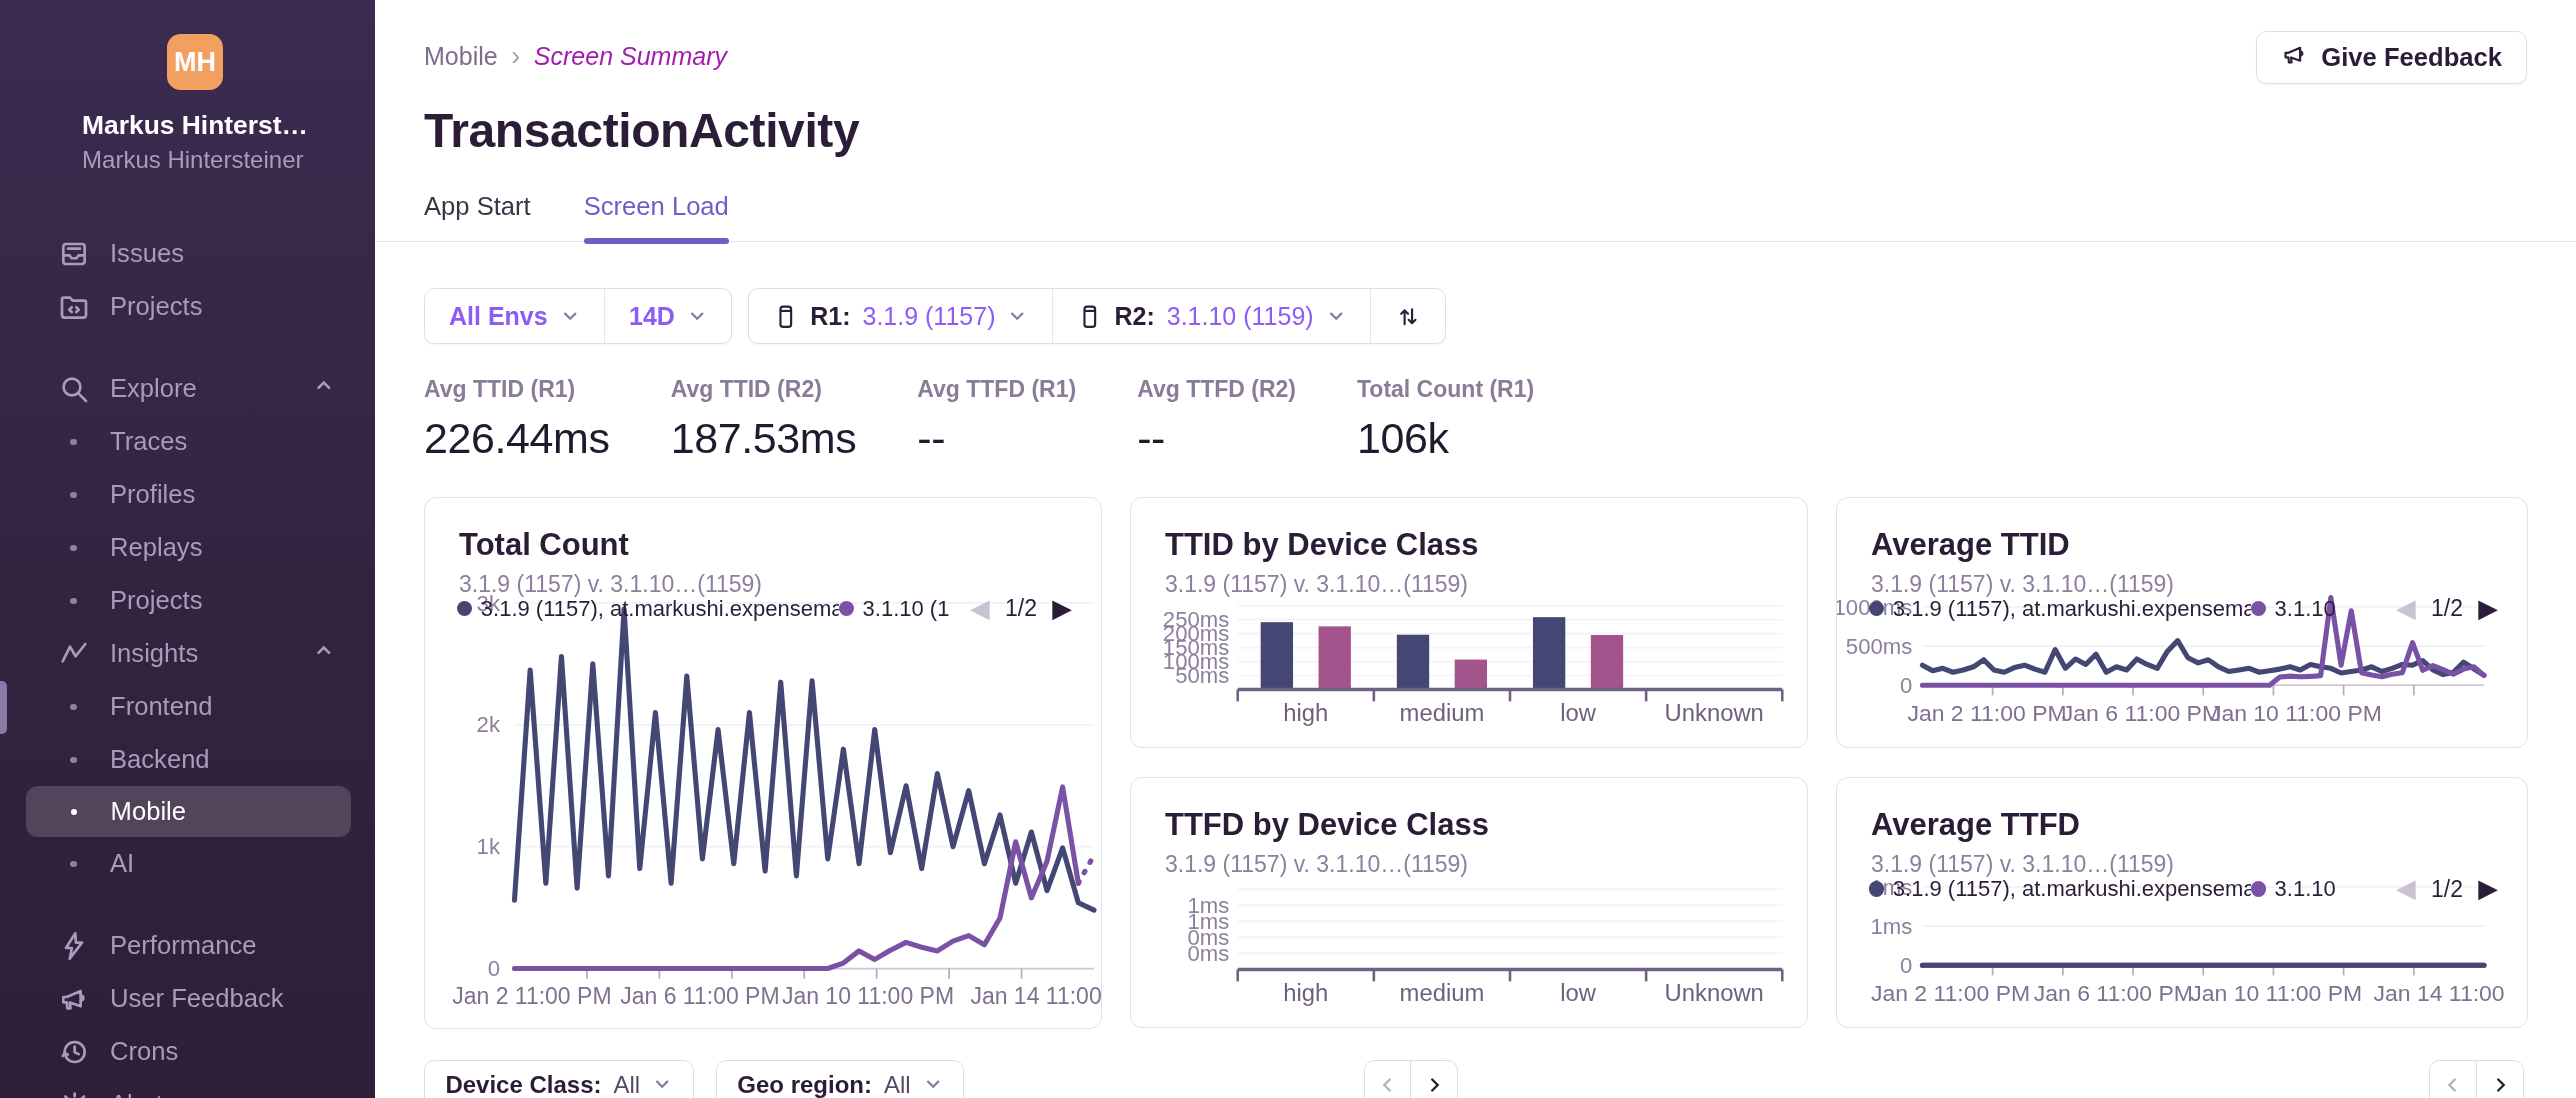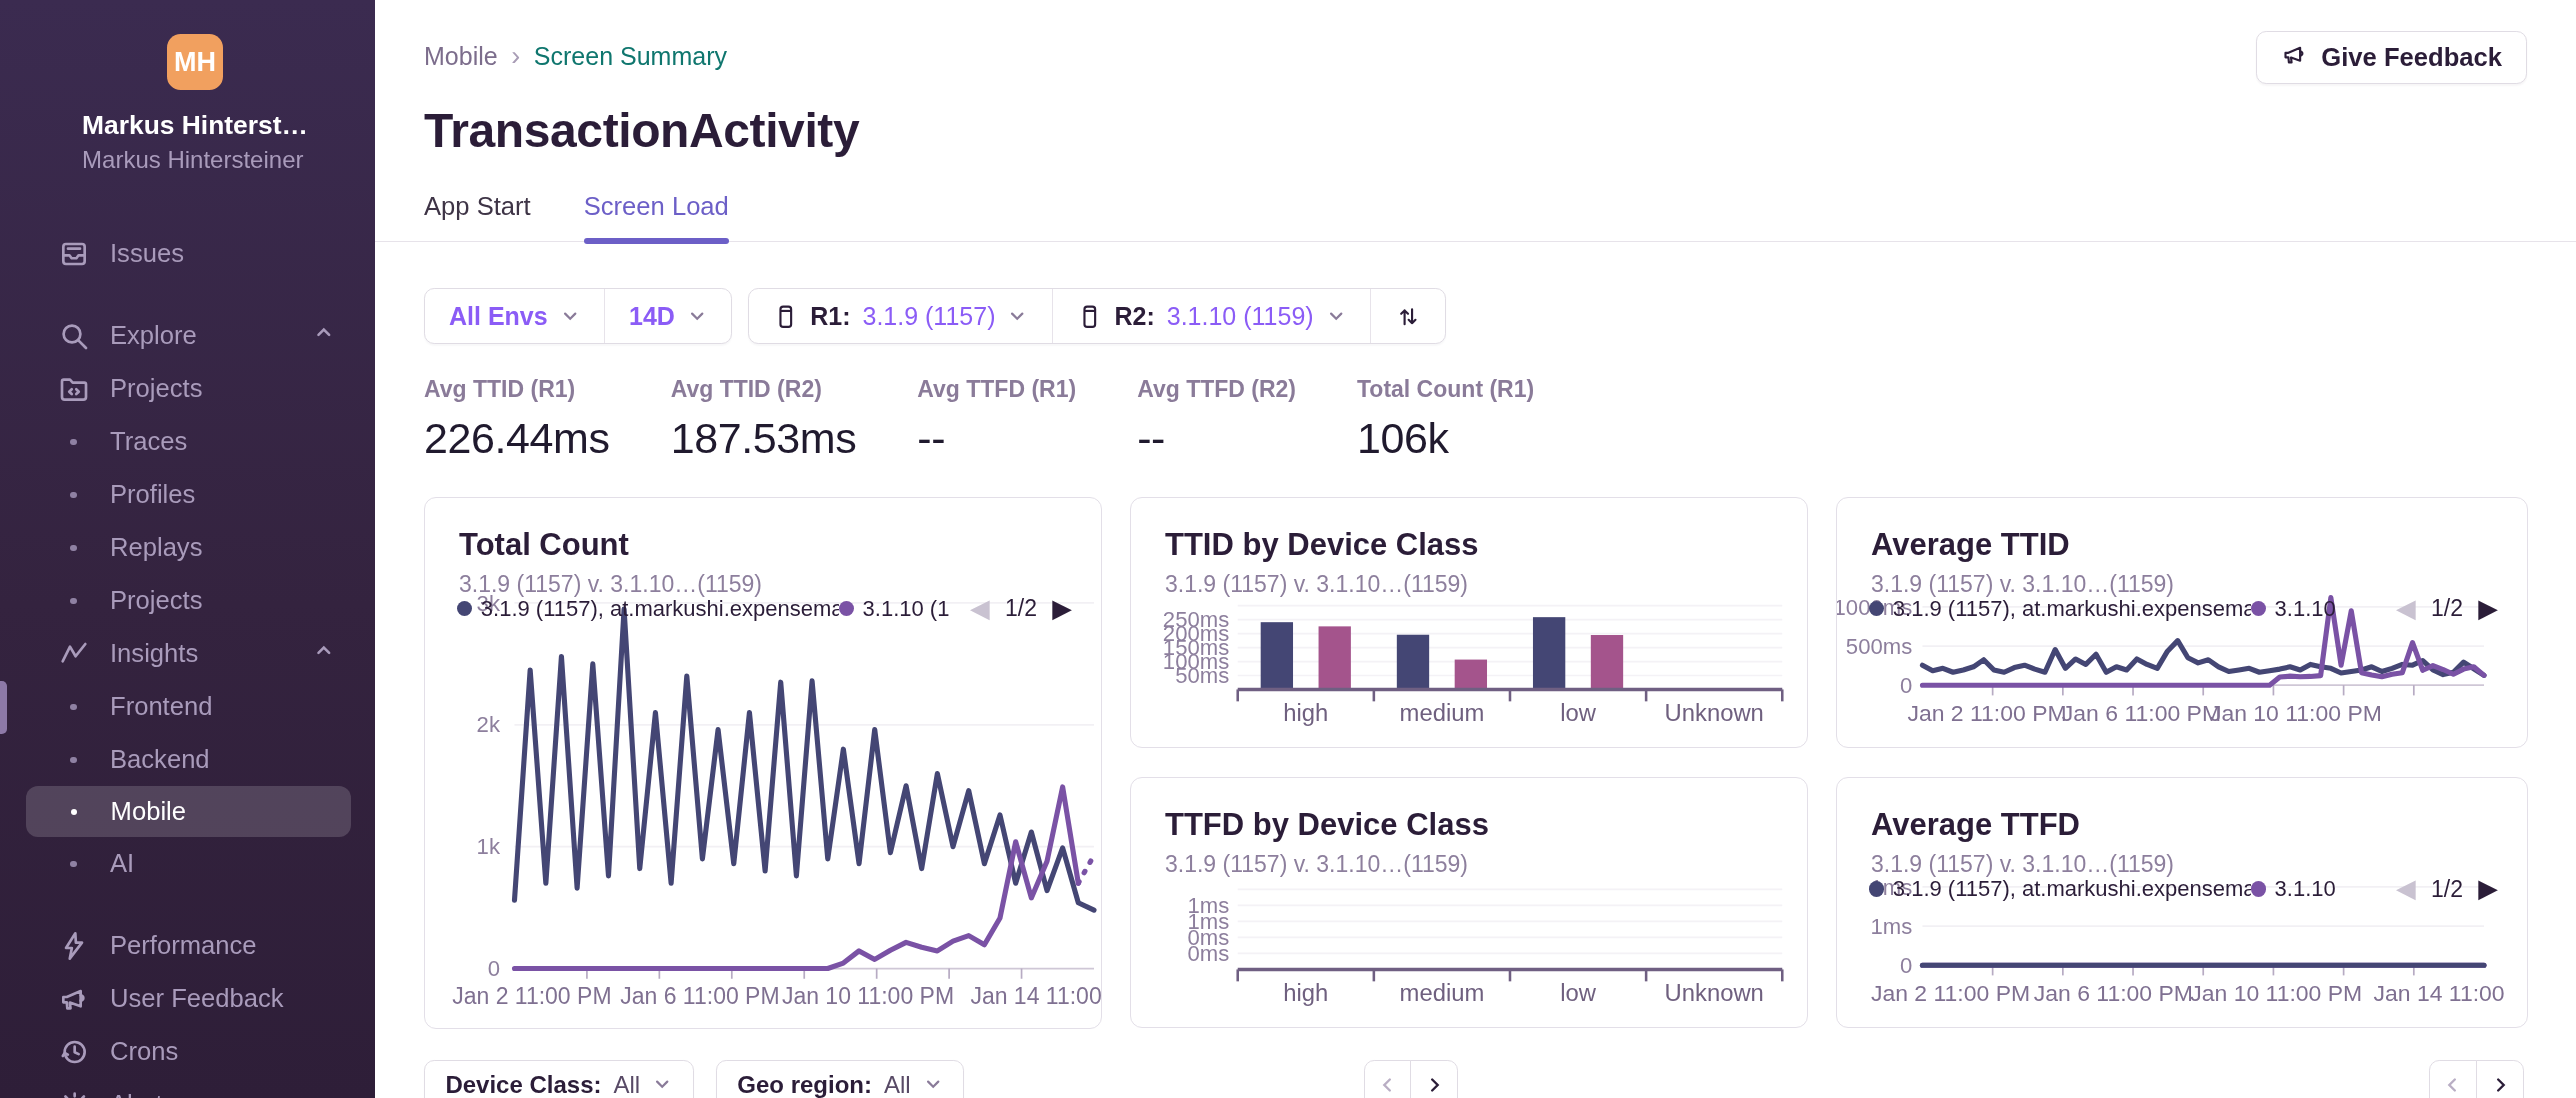--- a/index.html
+++ b/index.html
@@ -27,21 +27,21 @@
   .nav-item.active .bullet { background:#fff; }
   .edge-indicator { position:absolute; left:0; top:681px; width:6.8px; height:53px;
     border-radius:0 5.1px 5.1px 0; background:#8d79a7; }
 
   
   .main { position:absolute; left:375px; top:0; right:0; bottom:0; background:#fff; }
   .topbar { display:flex; justify-content:space-between; align-items:flex-start; padding:31px 49px 0 49px; }
   .crumbs { display:flex; align-items:center; gap:13.6px; font-size:25px; padding-top:10.2px; }
   .crumb-link { color:#7c6d8c; cursor:pointer; }
   .crumb-sep { color:#a89cb5; font-size:27px; }
-  .crumb-cur { color:#0f766e; }
+  .crumb-cur { color:#a21caf;font-style:italic; }
   .feedback-btn { display:flex; align-items:center; gap:13.6px; height:53px; padding:0 24px;
     background:#fff; border:1.7px solid #e0dce4; border-radius:10.2px; font-size:25.6px; font-weight:700;
     color:#2b1d38; cursor:pointer; box-shadow:0 1.7px 1.7px rgba(43,29,56,0.04); }
   .page-title { padding:19px 49px 0; font-size:48px; font-weight:700; color:#2b1d38; letter-spacing:-0.4px; }
   .tabs { display:flex; gap:53px; padding:34px 49px 0; border-bottom:1.7px solid #e7e3ea; }
   .tab { font-size:25.6px; color:#3e3446; padding-bottom:20.4px; position:relative; cursor:pointer; }
   .tab.active { color:#6c5fc7; }
   .tab.active::after { content:""; position:absolute; left:0; right:0; bottom:-2.6px; height:6px;
     border-radius:3.4px; background:#6c5fc7; }
 
@@ -113,40 +113,40 @@
       <div class="nav-item ">
         <span class="islot">
           <svg viewBox="0 0 24 24" fill="none" stroke="currentColor" stroke-width="2" stroke-linecap="round" stroke-linejoin="round">
             <rect x="4" y="4.5" width="16" height="15" rx="2"></rect>
             <path d="M4 13h4.6l1.6 2.2h3.6L15.4 13H20"></path>
             <path d="M7.5 8H16.5"></path>
           </svg>
         </span>
         <span>Issues</span>
       </div>
+      <div class="nav-item ">
+        <span class="islot">
+          <svg viewBox="0 0 24 24" fill="none" stroke="currentColor" stroke-width="2" stroke-linecap="round" stroke-linejoin="round">
+            <path d="M3 8V6.3C3 5.6 3.6 5 4.3 5H9l2 2.2h8.7c.7 0 1.3.6 1.3 1.3V18c0 1.1-.9 2-2 2H5c-1.1 0-2-.9-2-2V8z"></path>
+            <path d="M10.3 12.2 8.4 14l1.9 1.8M13.7 12.2l1.9 1.8-1.9 1.8"></path>
+          </svg>
+        </span>
+        <span>Projects</span>
+      </div>
       <div class="nav-item space ">
         <span class="islot">
           <svg viewBox="0 0 24 24" fill="none" stroke="currentColor" stroke-width="2" stroke-linecap="round" stroke-linejoin="round">
             <circle cx="10.5" cy="10.5" r="6.3"></circle>
             <path d="M15.3 15.3 21 21"></path>
           </svg>
         </span>
         <span>Explore</span>
         <span class="grow"><svg width="25.6" height="25.6" viewBox="0 0 24 24" fill="none" stroke="#a99bbb" stroke-width="2.4" stroke-linecap="round">
             <polyline points="7,14 12,9 17,14"></polyline>
           </svg></span>
-      </div>
-      <div class="nav-item ">
-        <span class="islot">
-          <svg viewBox="0 0 24 24" fill="none" stroke="currentColor" stroke-width="2" stroke-linecap="round" stroke-linejoin="round">
-            <path d="M3 8V6.3C3 5.6 3.6 5 4.3 5H9l2 2.2h8.7c.7 0 1.3.6 1.3 1.3V18c0 1.1-.9 2-2 2H5c-1.1 0-2-.9-2-2V8z"></path>
-            <path d="M10.3 12.2 8.4 14l1.9 1.8M13.7 12.2l1.9 1.8-1.9 1.8"></path>
-          </svg>
-        </span>
-        <span>Projects</span>
       </div>
       <div class="nav-item ">
         <span class="islot">
           <span class="bullet"></span>
         </span>
         <span>Traces</span>
       </div>
       <div class="nav-item ">
         <span class="islot">
           <span class="bullet"></span>

